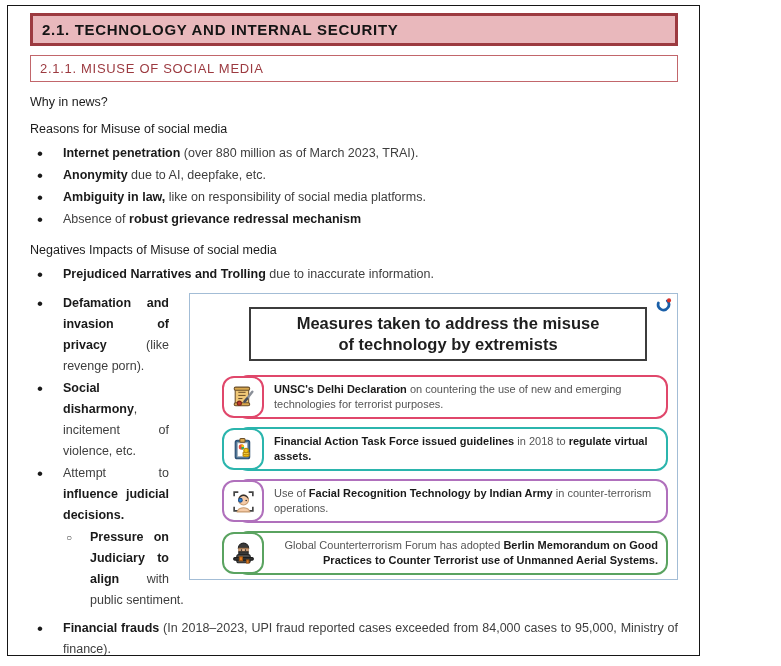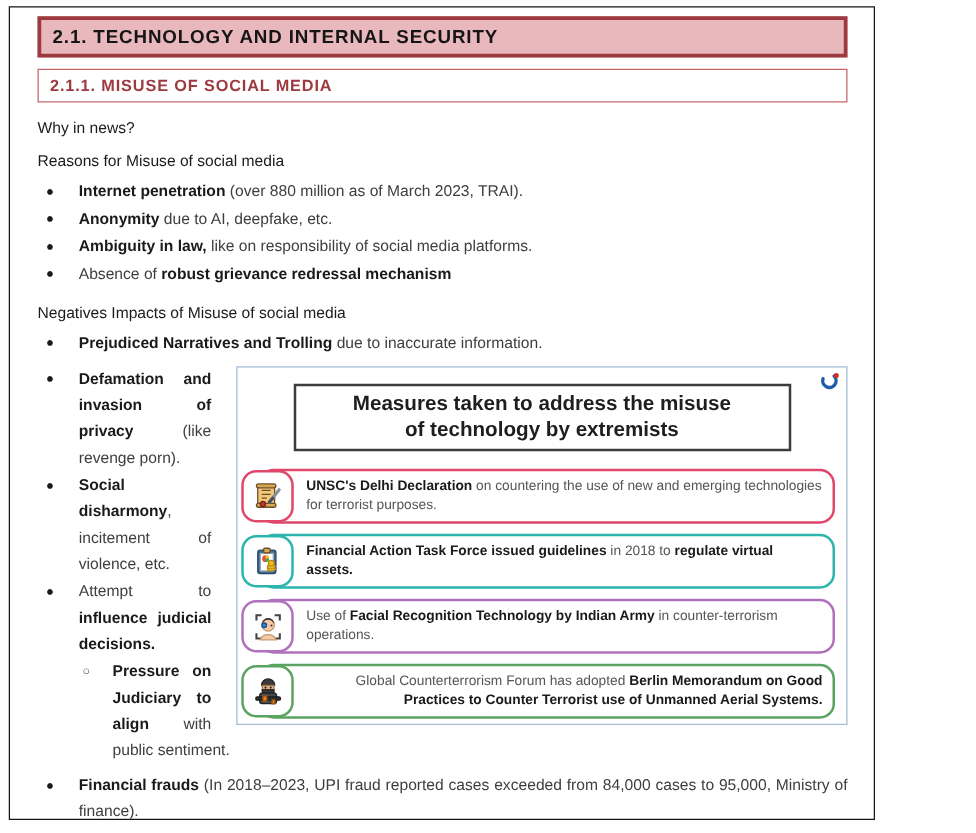--- a/index.html
+++ b/index.html
@@ -1,36 +1,36 @@
 <!DOCTYPE html>
 <html><head>
 <meta charset="utf-8">
 <style>
   html,body{margin:0;padding:0;background:#fff;}
   body{width:781px;height:666px;position:relative;font-family:"Liberation Sans",sans-serif;}
   .frame{position:absolute;left:7px;top:5px;width:693px;height:651px;border:1.5px solid #161616;
          box-sizing:border-box;padding:7px 21px 0 22px;overflow:hidden;background:#fff;}
   .h1box{border:3px solid #9c3a40;background:#e9b8bc;color:#151515;font-weight:bold;
          font-size:15px;letter-spacing:0.7px;padding:5px 9px;}
-  .h2box{margin-top:9px;border:1px solid #c2666b;color:#9c3a40;font-weight:bold;
+  .h2box{margin-top:9px;border:1px solid #c2666b;color:#9c3a40;font-weight:normal;
          font-size:13px;letter-spacing:0.7px;padding:5px 9px;}
   .hd{font-weight:normal;color:#1b1b1b;font-size:12.5px;margin:13px 0 0;}
   .body-text,li{font-size:12.5px;color:#3e3e3e;line-height:21px;}
   .body-text{margin:7px 0 0;}
   b{color:#1a1a1a;}
   ul{list-style:none;margin:7px 0 0;padding:0;}
   li{position:relative;padding-left:33px;margin:1px 0;}
   li::before{content:"•";position:absolute;left:7px;top:0;color:#1a1a1a;font-size:17px;line-height:21px;}
   ul.sub{margin:0;}
   ul.sub li{padding-left:60px;}
   ul.sub li::before{content:"○";left:36px;font-size:10px;color:#3e3e3e;}
   .wrapzone{margin-top:8px;}
   .wrapzone li{text-align:justify;}
   .infographic{float:right;width:489px;height:287px;box-sizing:border-box;margin-left:20px;margin-bottom:6px;
-               border:1.5px solid #a3bdd6;position:relative;background:#fff;}
+               border:1.5px solid #a3bdd6;position:relative;background:#fff;padding-left:29px;}
   .logo{position:absolute;top:3px;right:5px;width:17px;height:17px;}
   .ig-title{width:398px;margin:13px auto 0;border:2px solid #3c3c3c;text-align:center;
             font-weight:bold;color:#1e1e1e;font-size:16.5px;line-height:21px;padding:4px 6px;box-sizing:border-box;}
   .cards{margin:14px 9px 0 17px;}
   .card{position:relative;border:2px solid #888;border-radius:12px;min-height:44px;box-sizing:border-box;
         display:flex;align-items:center;margin-top:8px;padding:5px 8px 5px 36px;
         font-size:11px;line-height:15px;color:#555;}
   .card:first-child{margin-top:0;}
   .badge{position:absolute;left:-16px;top:50%;transform:translateY(-50%);width:42px;height:42px;
          background:#fff;border:2px solid #888;border-radius:12px;box-sizing:border-box;

